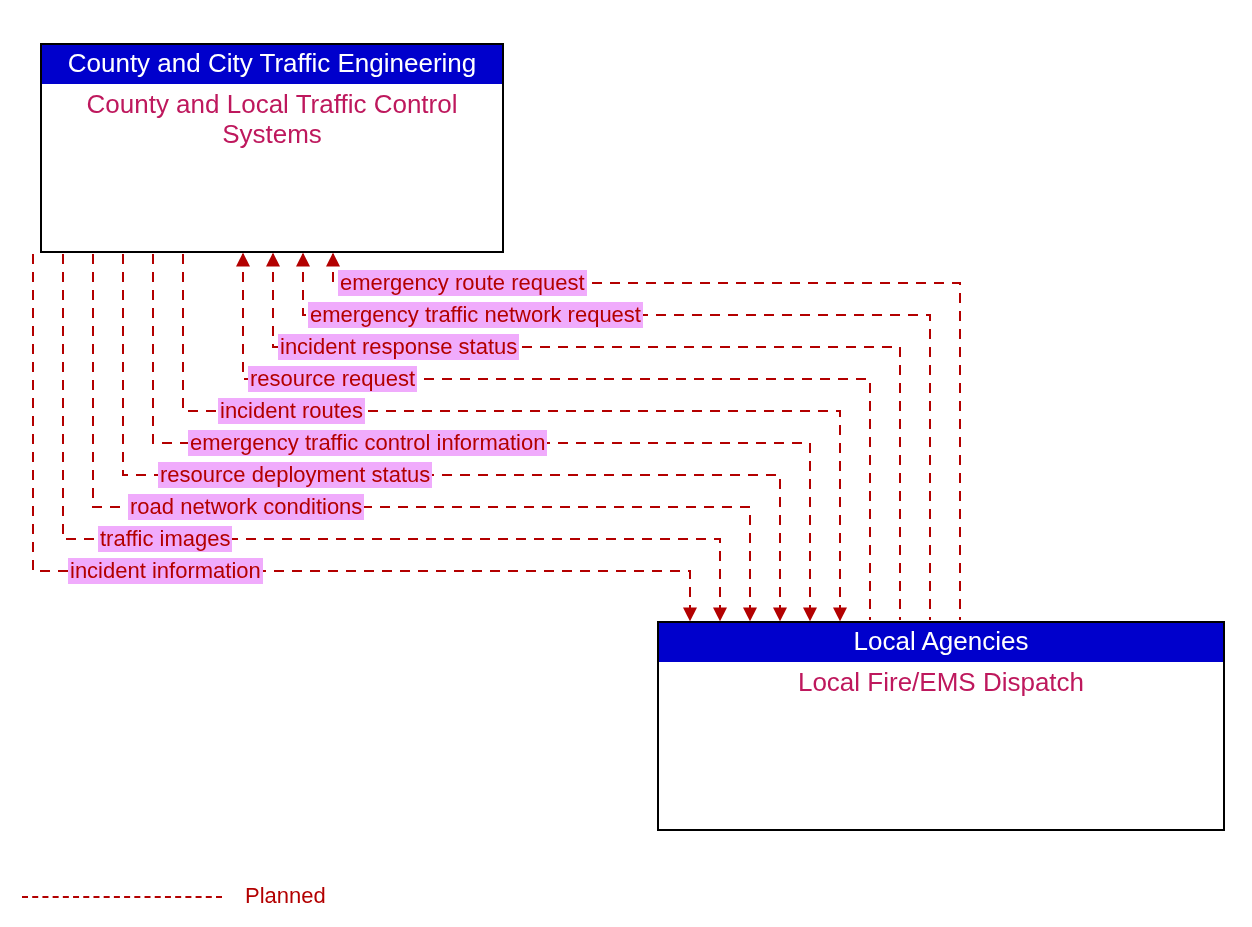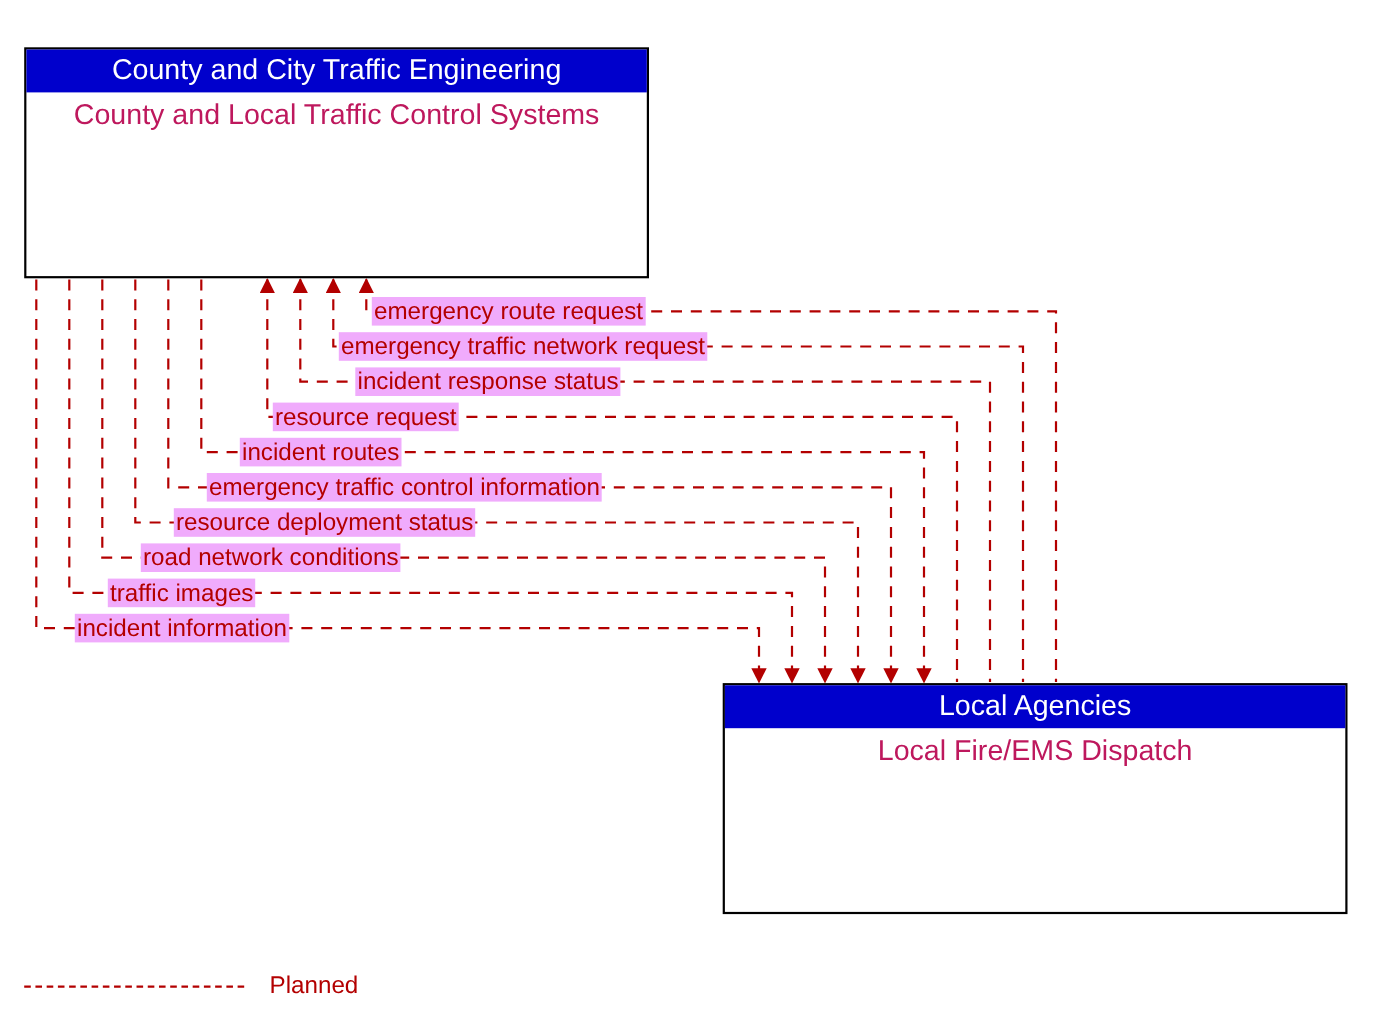--- a/index.html
+++ b/index.html
@@ -82,33 +82,33 @@
     <path d="M 123 254 L 123 475 L 780 475 L 780 620" marker-end="url(#arrow)"></path>
 
     <path d="M 93 254 L 93 507 L 750 507 L 750 620" marker-end="url(#arrow)"></path>
 
     <path d="M 63 254 L 63 539 L 720 539 L 720 620" marker-end="url(#arrow)"></path>
 
     <path d="M 33 254 L 33 571 L 690 571 L 690 620" marker-end="url(#arrow)"></path>
   </g>
 </svg>
 
-<div class="entity-box" style="left:22px; top:43px; width:568px; height:210px;">
+<div class="entity-box" style="left:40px; top:43px; width:464px; height:210px;">
   <div class="entity-header">County and City Traffic Engineering</div>
   <div class="entity-body">County and Local Traffic Control Systems</div>
 </div>
 
 <div class="entity-box" style="left:657px; top:621px; width:568px; height:210px;">
   <div class="entity-header">Local Agencies</div>
   <div class="entity-body">Local Fire/EMS Dispatch</div>
 </div>
 
 <div class="flow-label" style="left:338px; top:270px;">emergency route request</div>
 <div class="flow-label" style="left:308px; top:302px;">emergency traffic network request</div>
-<div class="flow-label" style="left:278px; top:334px;margin-left:45px;">incident response status</div>
+<div class="flow-label" style="left:278px; top:334px;">incident response status</div>
 <div class="flow-label" style="left:248px; top:366px;">resource request</div>
 <div class="flow-label" style="left:218px; top:398px;">incident routes</div>
 <div class="flow-label" style="left:188px; top:430px;">emergency traffic control information</div>
 <div class="flow-label" style="left:158px; top:462px;">resource deployment status</div>
 <div class="flow-label" style="left:128px; top:494px;">road network conditions</div>
 <div class="flow-label" style="left:98px; top:526px;">traffic images</div>
 <div class="flow-label" style="left:68px; top:558px;">incident information</div>
 
 <div class="legend-line" style="left:22px; top:896px; width:200px;"></div>
 <div class="legend-text" style="left:245px; top:883px;">Planned</div>

